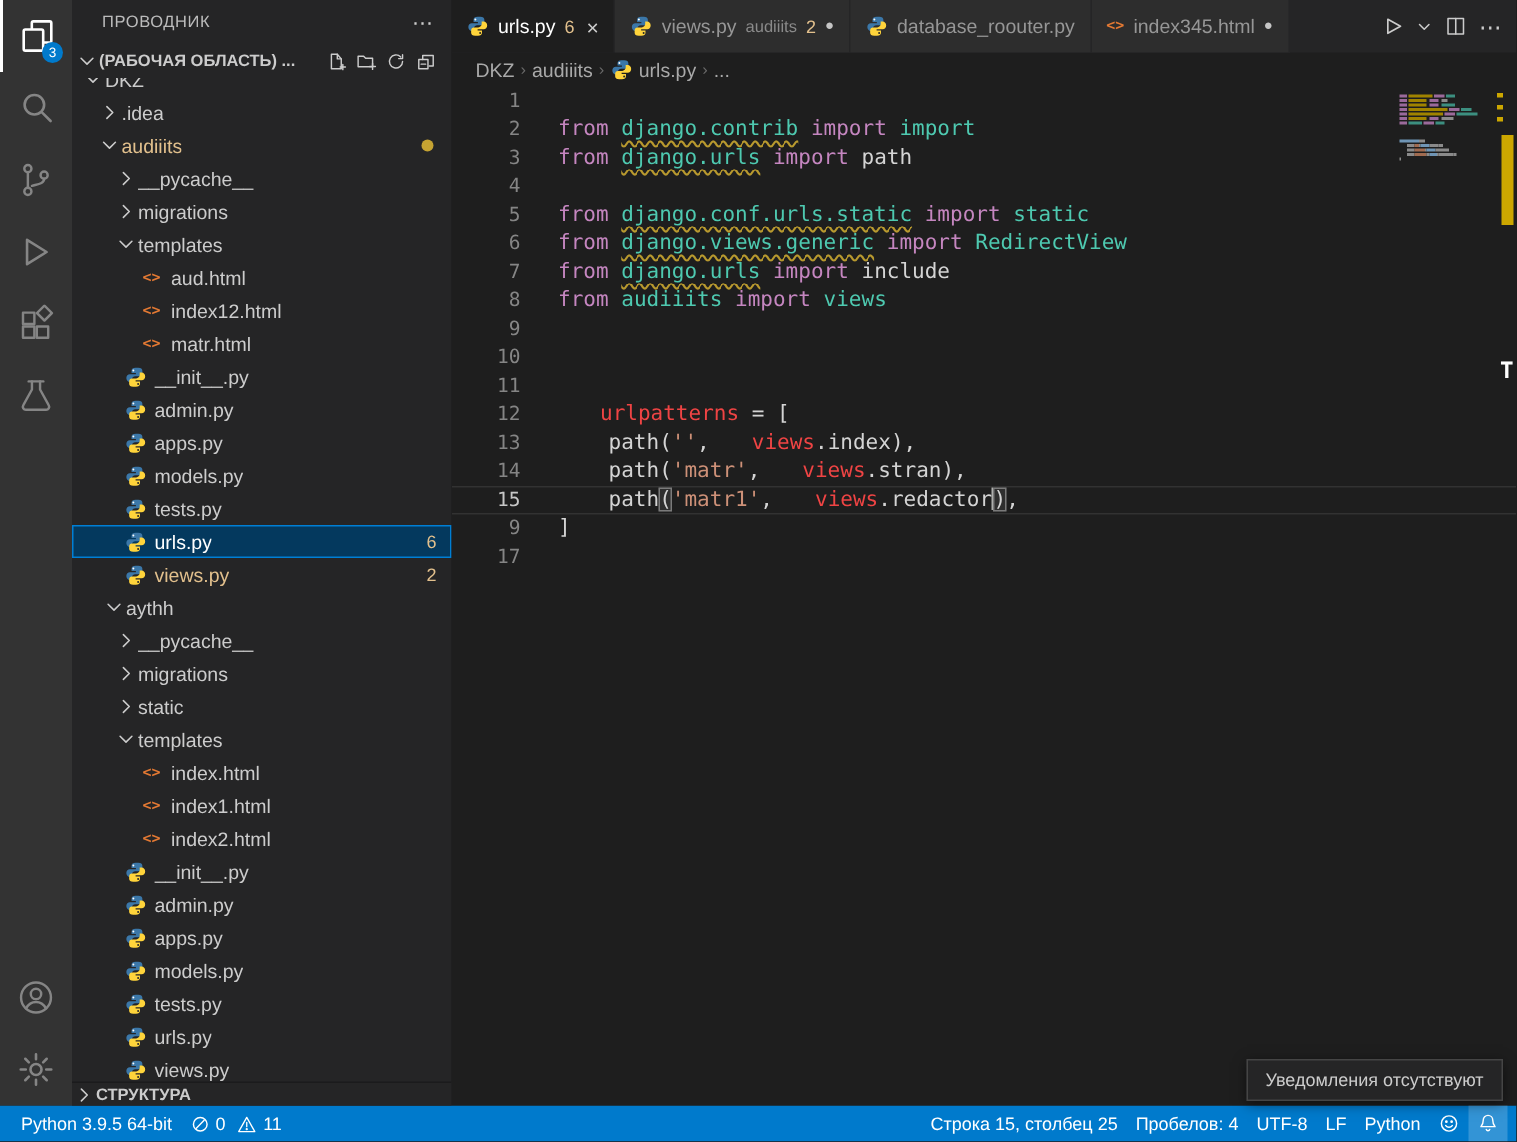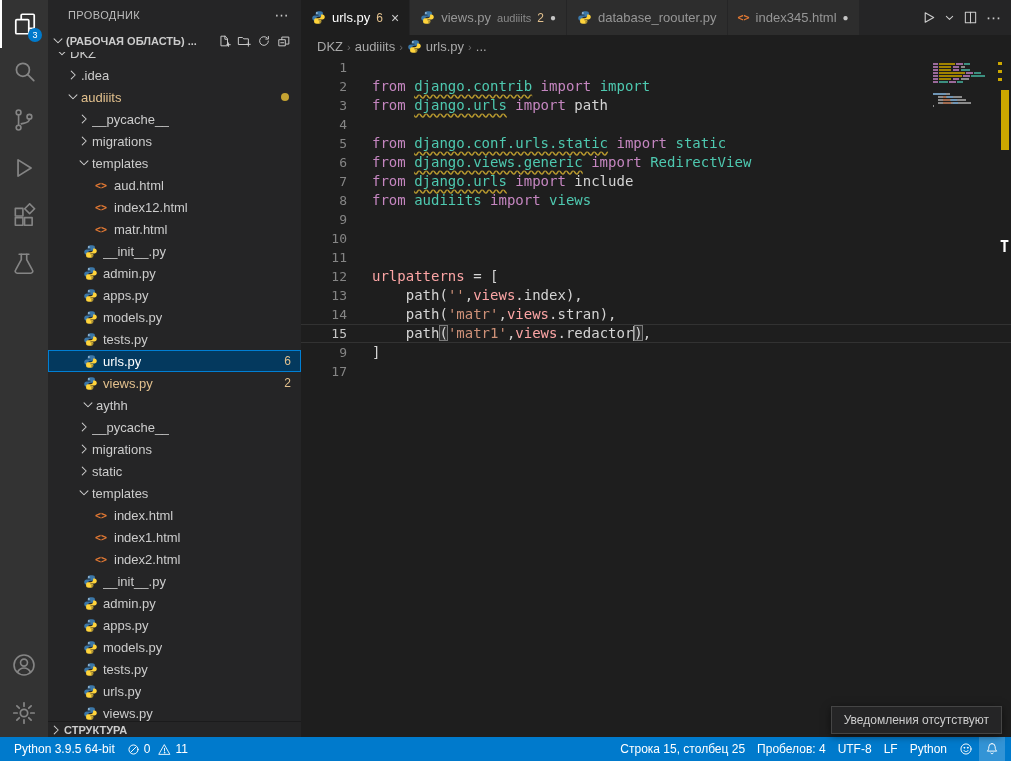--- a/index.html
+++ b/index.html
@@ -60,21 +60,21 @@
   .code-wrap { flex:1; position:relative; overflow:hidden; font-family:"DejaVu Sans Mono", monospace; font-size:14px; }
   .line { display:flex; height:19px; line-height:19px; white-space:pre; }
   .line.current { box-shadow: inset 0 1px 0 rgba(255,255,255,.09), inset 0 -1px 0 rgba(255,255,255,.09); }
   .ln { width:46px; text-align:right; color:#858585; flex-shrink:0; cursor:pointer; font-size:13px; }
   .line.current .ln { color:#c6c6c6; }
   .lc { padding-left:25px; }
   .tk-kw { color:#c586c0; }
   .tk-mod { color:#4ec9b0; }
   .tk-modsq { color:#4ec9b0; text-decoration:underline; text-decoration-style:wavy; text-decoration-color:#b8992e; text-underline-offset:3px; }
   .tk-str { color:#ce9178; }
-  .tk-var { color:#fca5a5; }
+  .tk-var { color:#ef4444;margin-left:28px; }
   .tk-pl { color:#d4d4d4; }
   .tk-br { color:#d4d4d4; outline:1px solid #7a7a7a; outline-offset:-1px; background:rgba(90,90,90,.3); }
   .caret { display:inline-block; width:0; border-left:1px solid #aeafad; height:15px; vertical-align:-3px; }
 
   .minimap { position:absolute; top:2px; right:16px; width:62px; cursor:pointer; }
   .mm-row { display:flex; height:2px; margin-bottom:1px; }
   .mm-row span { display:inline-block; height:2px; }
   .ruler { position:absolute; top:0; right:0; bottom:0; width:14px; }
   .ruler .warnbar { position:absolute; right:2px; top:32px; width:8px; height:60px; background:#cca700; }
   .ruler .warnsmall1 { position:absolute; right:9px; top:4px; width:4px; height:3px; background:#cca700; }
@@ -339,21 +339,21 @@
             <svg width="15" height="15" viewBox="0 0 16 16">
               <path fill="#3b77a8" d="M7.9 1.3c-1.9 0-2.9.8-2.9 2.1V5h3.1v.8H3.8C2.4 5.8 1.3 6.9 1.3 8.5S2.4 11.3 3.8 11.3h1.4V9.6c0-1.3 1.1-2.4 2.5-2.4h3c1.2 0 2-.9 2-2V3.4c0-1.3-1-2.1-2.9-2.1z"></path>
               <circle cx="6.3" cy="3.2" r=".7" fill="#fff"></circle>
               <path fill="#ffd43b" d="M8.1 14.7c1.9 0 2.9-.8 2.9-2.1V11H7.9v-.8h4.3c1.4 0 2.5-1.1 2.5-2.7S13.6 4.7 12.2 4.7h-1.4v1.7c0 1.3-1.1 2.4-2.5 2.4h-3c-1.2 0-2 .9-2 2v1.8c0 1.3 1 2.1 2.9 2.1z"></path>
               <circle cx="9.7" cy="12.8" r=".7" fill="#252526"></circle>
             </svg>
           </span>
           <span class="lbl">views.py</span>
           <span class="badge">2</span>
         </div>
-        <div class="row" style="padding-left: 20px; margin-left: 12px;">
+        <div class="row" style="padding-left: 20px;">
           <span class="chev">
             <svg width="14" height="14" viewBox="0 0 16 16" fill="none" stroke="currentColor" stroke-width="1.2" stroke-linecap="round" stroke-linejoin="round">
               <path d="M3.5 5.5L8 10l4.5-4.5"></path>
             </svg>
           </span>
           <span class="lbl">aythh</span>
         </div>
         <div class="row" style="padding-left: 28px;">
           <span class="chev">
             <svg width="14" height="14" viewBox="0 0 16 16" fill="none" stroke="currentColor" stroke-width="1.2" stroke-linecap="round" stroke-linejoin="round">

